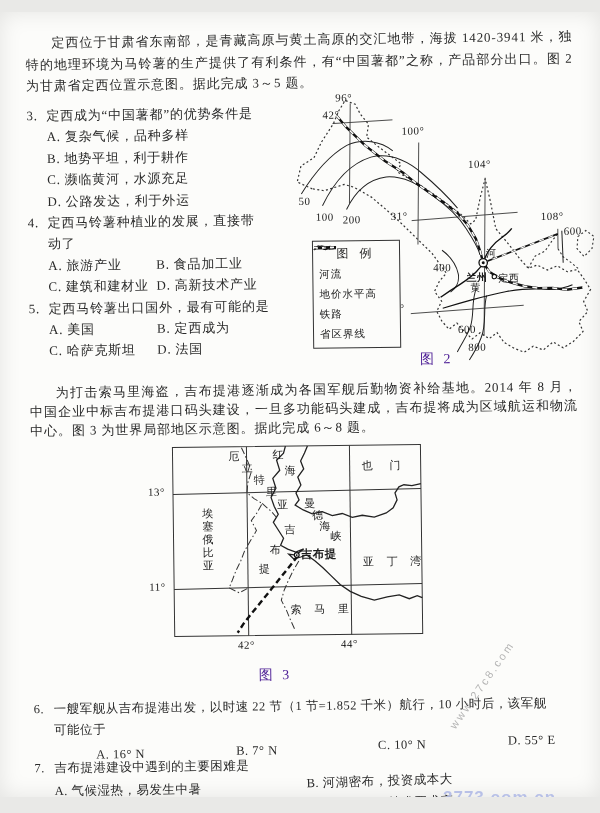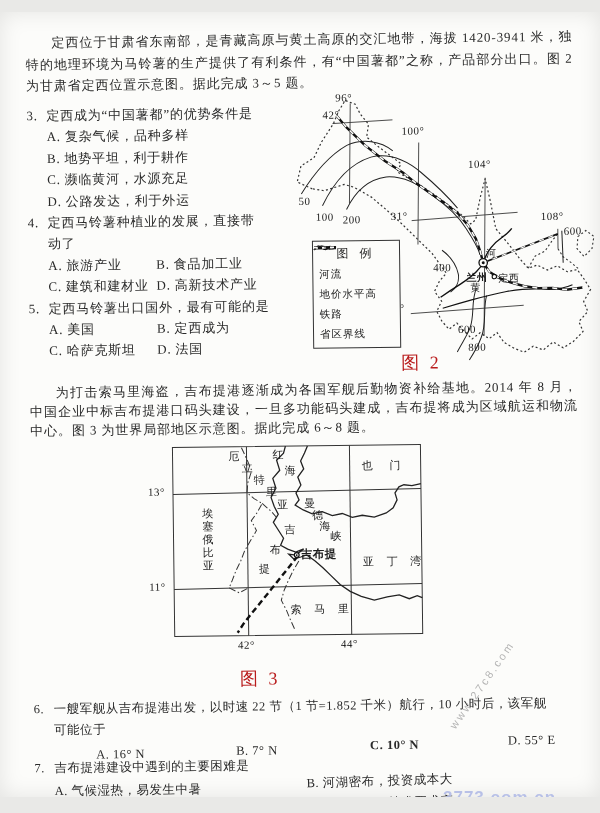--- a/index.html
+++ b/index.html
@@ -26,21 +26,21 @@
   .qblock{font-size:13px;letter-spacing:.8px;line-height:21.4px;color:#2a2a2a;}
   .qline{white-space:nowrap;}
   .qnum{display:inline-block;width:20px;}
   .opt-indent{padding-left:20px;}
   .pair>span:first-child{display:inline-block;width:108px;}
   .figwrap{position:absolute;}
   .figwrap svg{position:absolute;left:0;top:0;}
   .maplabel{position:absolute;font-size:11px;color:#1c1c1c;white-space:nowrap;letter-spacing:.5px;}
   .maplabel.small{font-size:10px;}
   .cityname{font-weight:bold;}
-  .caption{position:absolute;font-size:18px;letter-spacing:3px;color:#b91c1c;text-align:center;}
+  .caption{position:absolute;font-size:14px;letter-spacing:3px;color:#4c1d95;text-align:right;}
   .legend{
     position:absolute;border:1.2px solid #333;background:#fcfcfa;
     font-size:10.5px;color:#1c1c1c;padding:4px 6px 2px 6px;box-sizing:border-box;
   }
   .legend-title{text-align:center;letter-spacing:4px;font-size:12px;margin-bottom:2px;}
   .legend-row{display:flex;align-items:center;height:20px;}
   .legend-row svg{flex:0 0 auto;margin-right:5px;}
   .legend-row span{white-space:nowrap;letter-spacing:1px;text-align:right;}
   .footer{
     position:absolute;left:140px;top:789px;width:320px;text-align:center;
@@ -264,21 +264,21 @@
     <div class="maplabel" style="left:143px;top:162px;letter-spacing:5px;">索 马 里</div>
   </div>
   <div class="caption" style="left:225px;top:654px;width:64px;">图 3</div>
 
   <div class="abs qblock" style="left:30px;top:684px;width:552px;font-size:12.5px;letter-spacing:.5px;">
     <div class="qline"><span class="qnum">6.</span><span>一艘军舰从吉布提港出发，以时速 22 节（1 节=1.852 千米）航行，10 小时后，该军舰</span></div>
     <div class="qline opt-indent">可能位于</div>
     <div style="position:relative;height:22px;">
       <span class="abs" style="left:62px;top:3px;">A. 16° N</span>
       <span class="abs" style="left:202px;top:1px;">B. 7° N</span>
-      <span class="abs" style="left:336px;top:-3px;font-weight:bold;">C. 10° N</span>
+      <span class="abs" style="left:344px;top:-3px;">C. 10° N</span>
       <span class="abs" style="left:474px;top:-6px;">D. 55° E</span>
     </div>
   </div>
 
   <div class="abs qblock" style="left:30px;top:743px;width:552px;font-size:12.5px;letter-spacing:.5px;">
     <div class="qline"><span class="qnum">7.</span><span>吉布提港建设中遇到的主要困难是</span></div>
     <div style="position:relative;height:46px;">
       <span class="abs" style="left:20px;top:2px;">A. 气候湿热，易发生中暑</span>
       <span class="abs skew-up" style="left:272px;top:-4px;">B. 河湖密布，投资成本大</span>
       <span class="abs" style="left:20px;top:24px;">C. 人口稠密，地价水平高</span>

